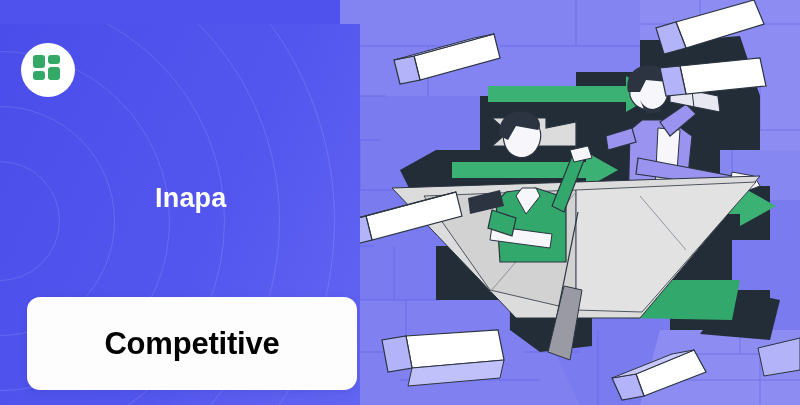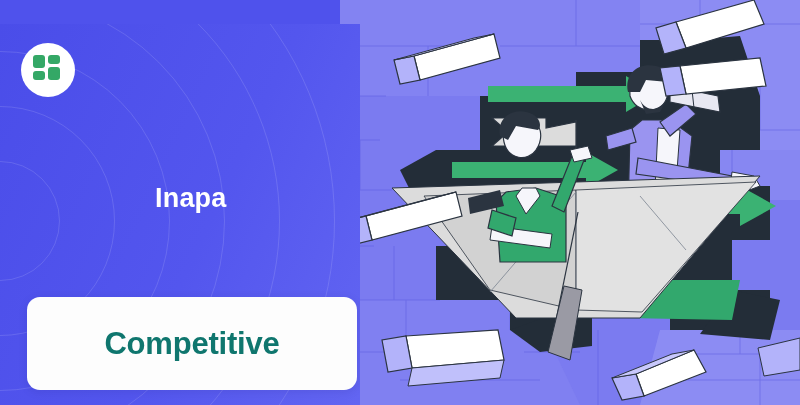--- a/index.html
+++ b/index.html
@@ -44,21 +44,21 @@
     letter-spacing:.2px; z-index:6;
   }
 
   .title-card{
     position:absolute; left:27px; top:273px; width:330px; height:93px;
     background:#fdfdfd; border-radius:13px; z-index:7;
     display:flex; align-items:center; justify-content:center;
     box-shadow:0 2px 10px rgba(20,20,80,.10);
   }
   .title-text{
-    font-size:31px; font-weight:bold; color:#0f766e;
+    font-size:31px; font-weight:bold; color:#000000;
     line-height:1.07; text-align:center; letter-spacing:-0.2px;
   }
 
   
   .illo{
     position:absolute; left:340px; top:0; width:460px; height:405px;
     z-index:2; overflow:hidden;
   }
   .illo svg{ display:block; }
 </style>

